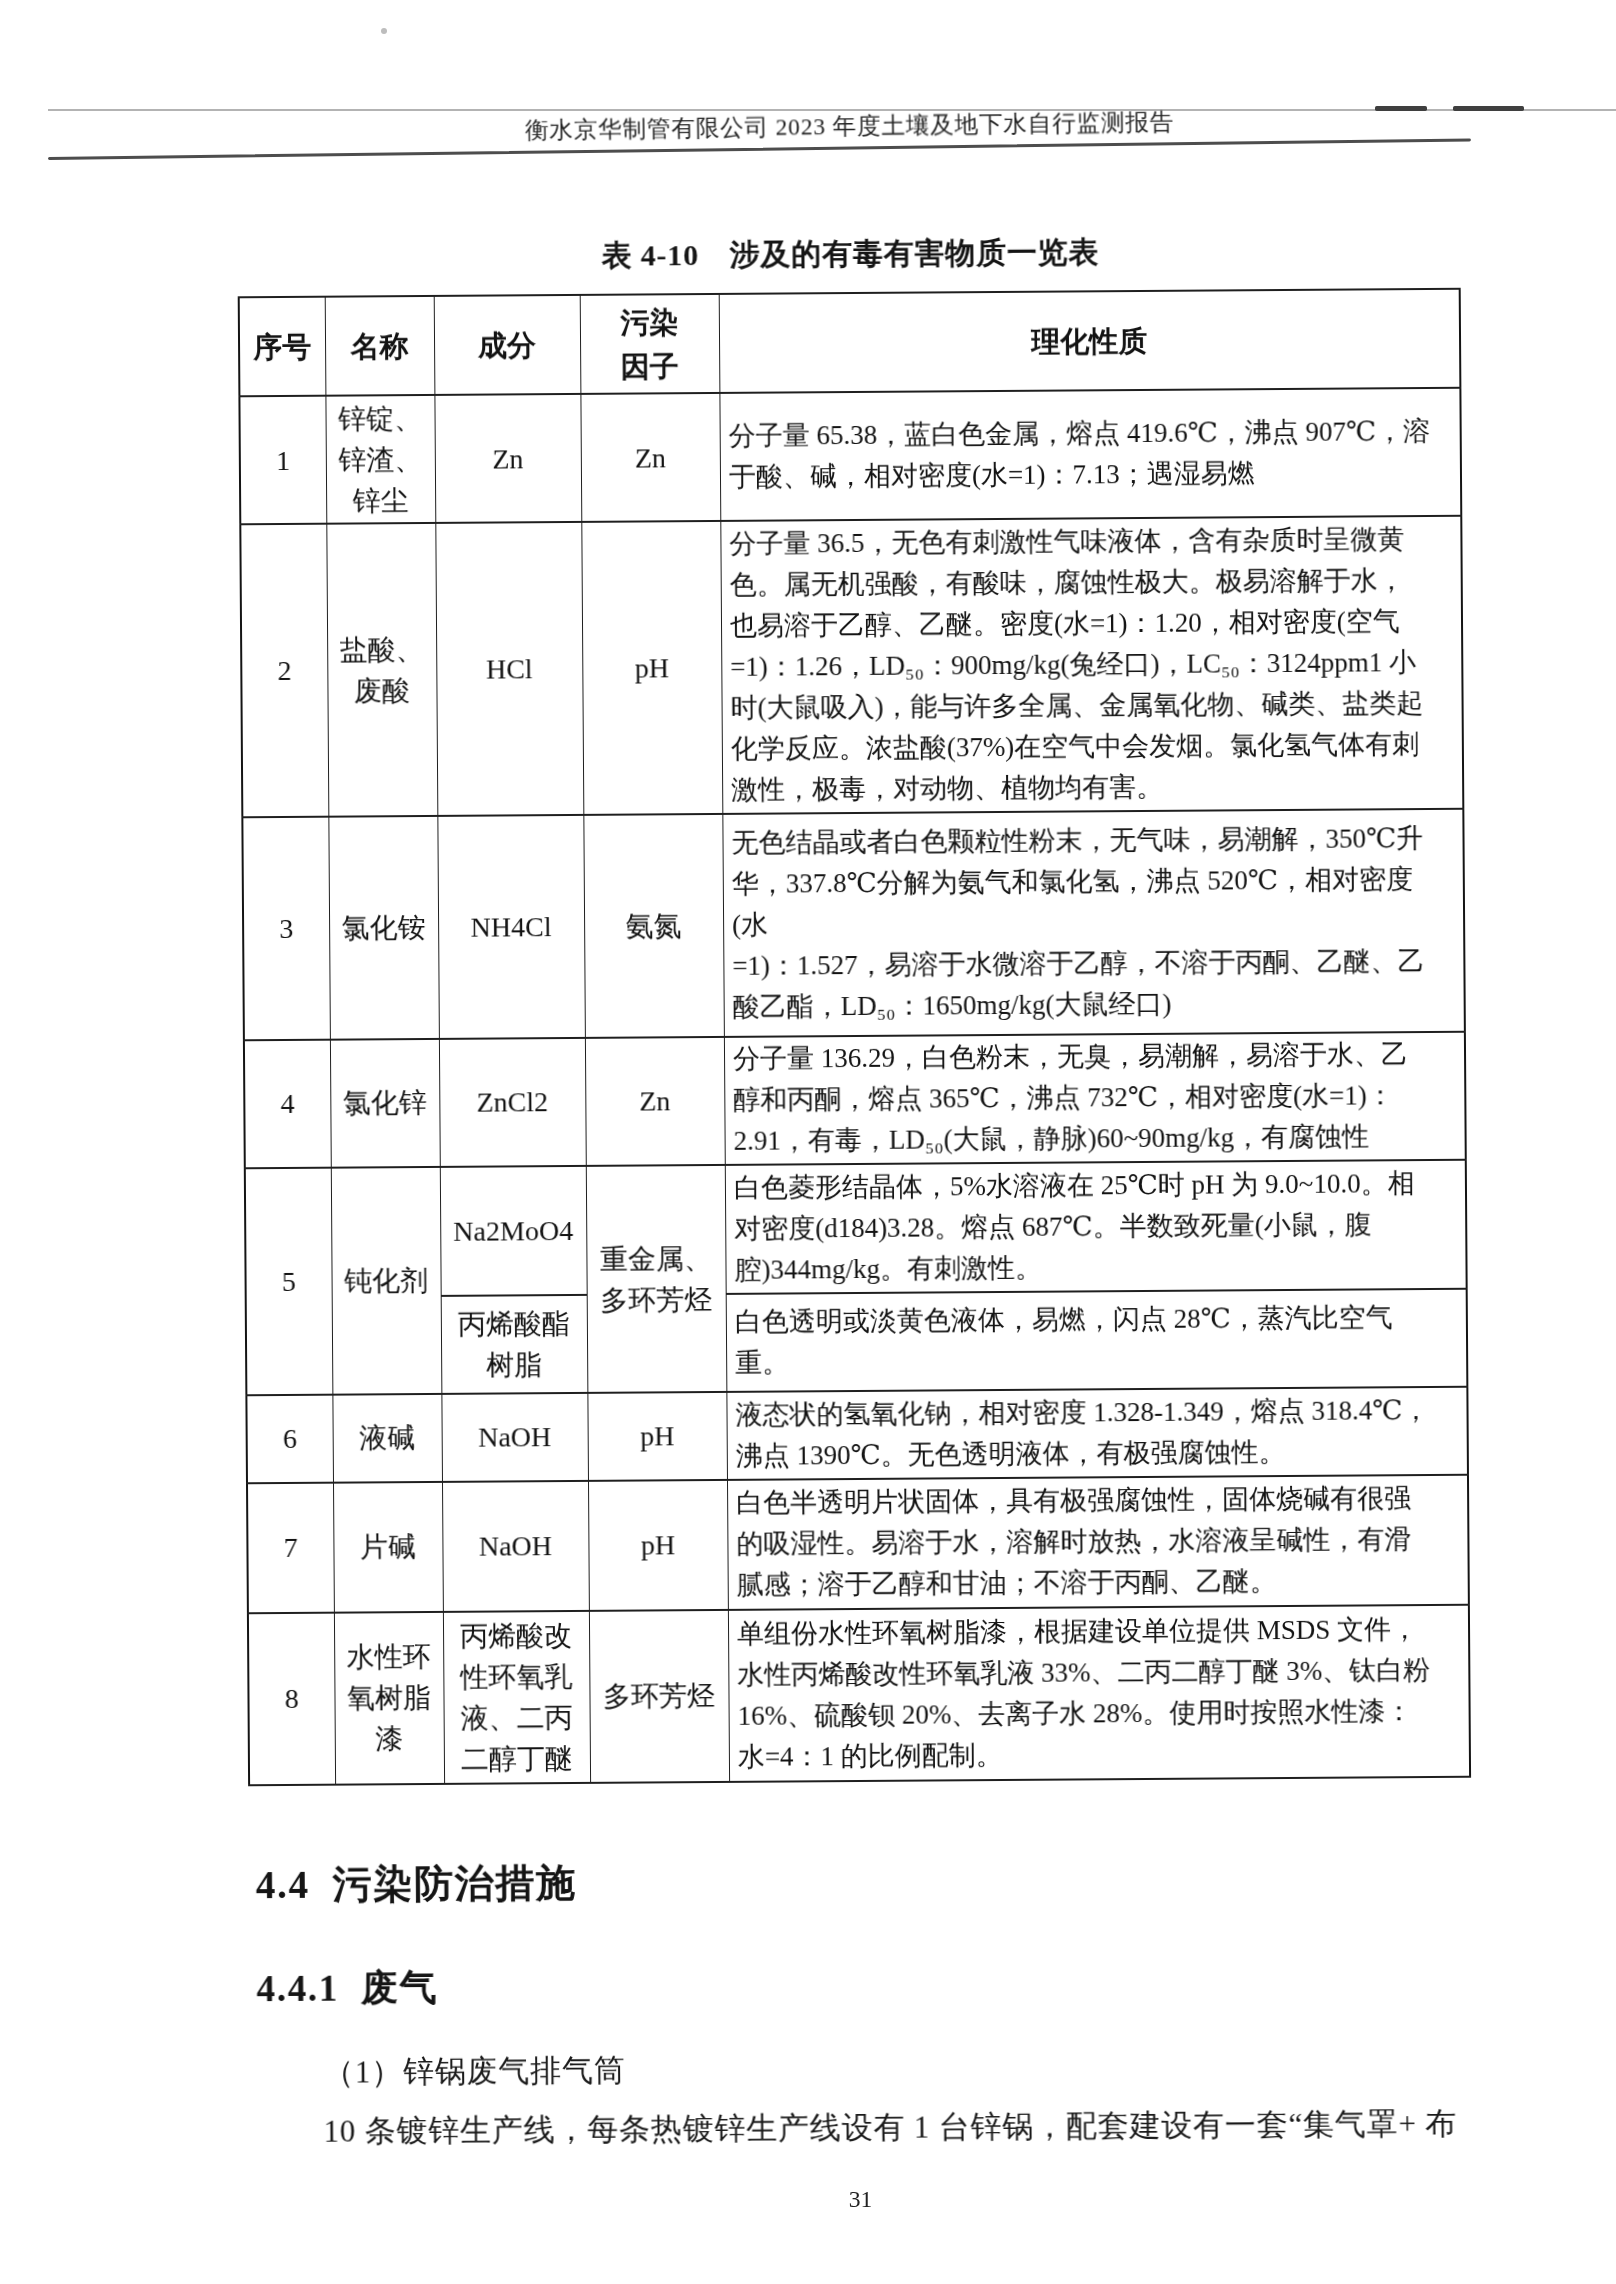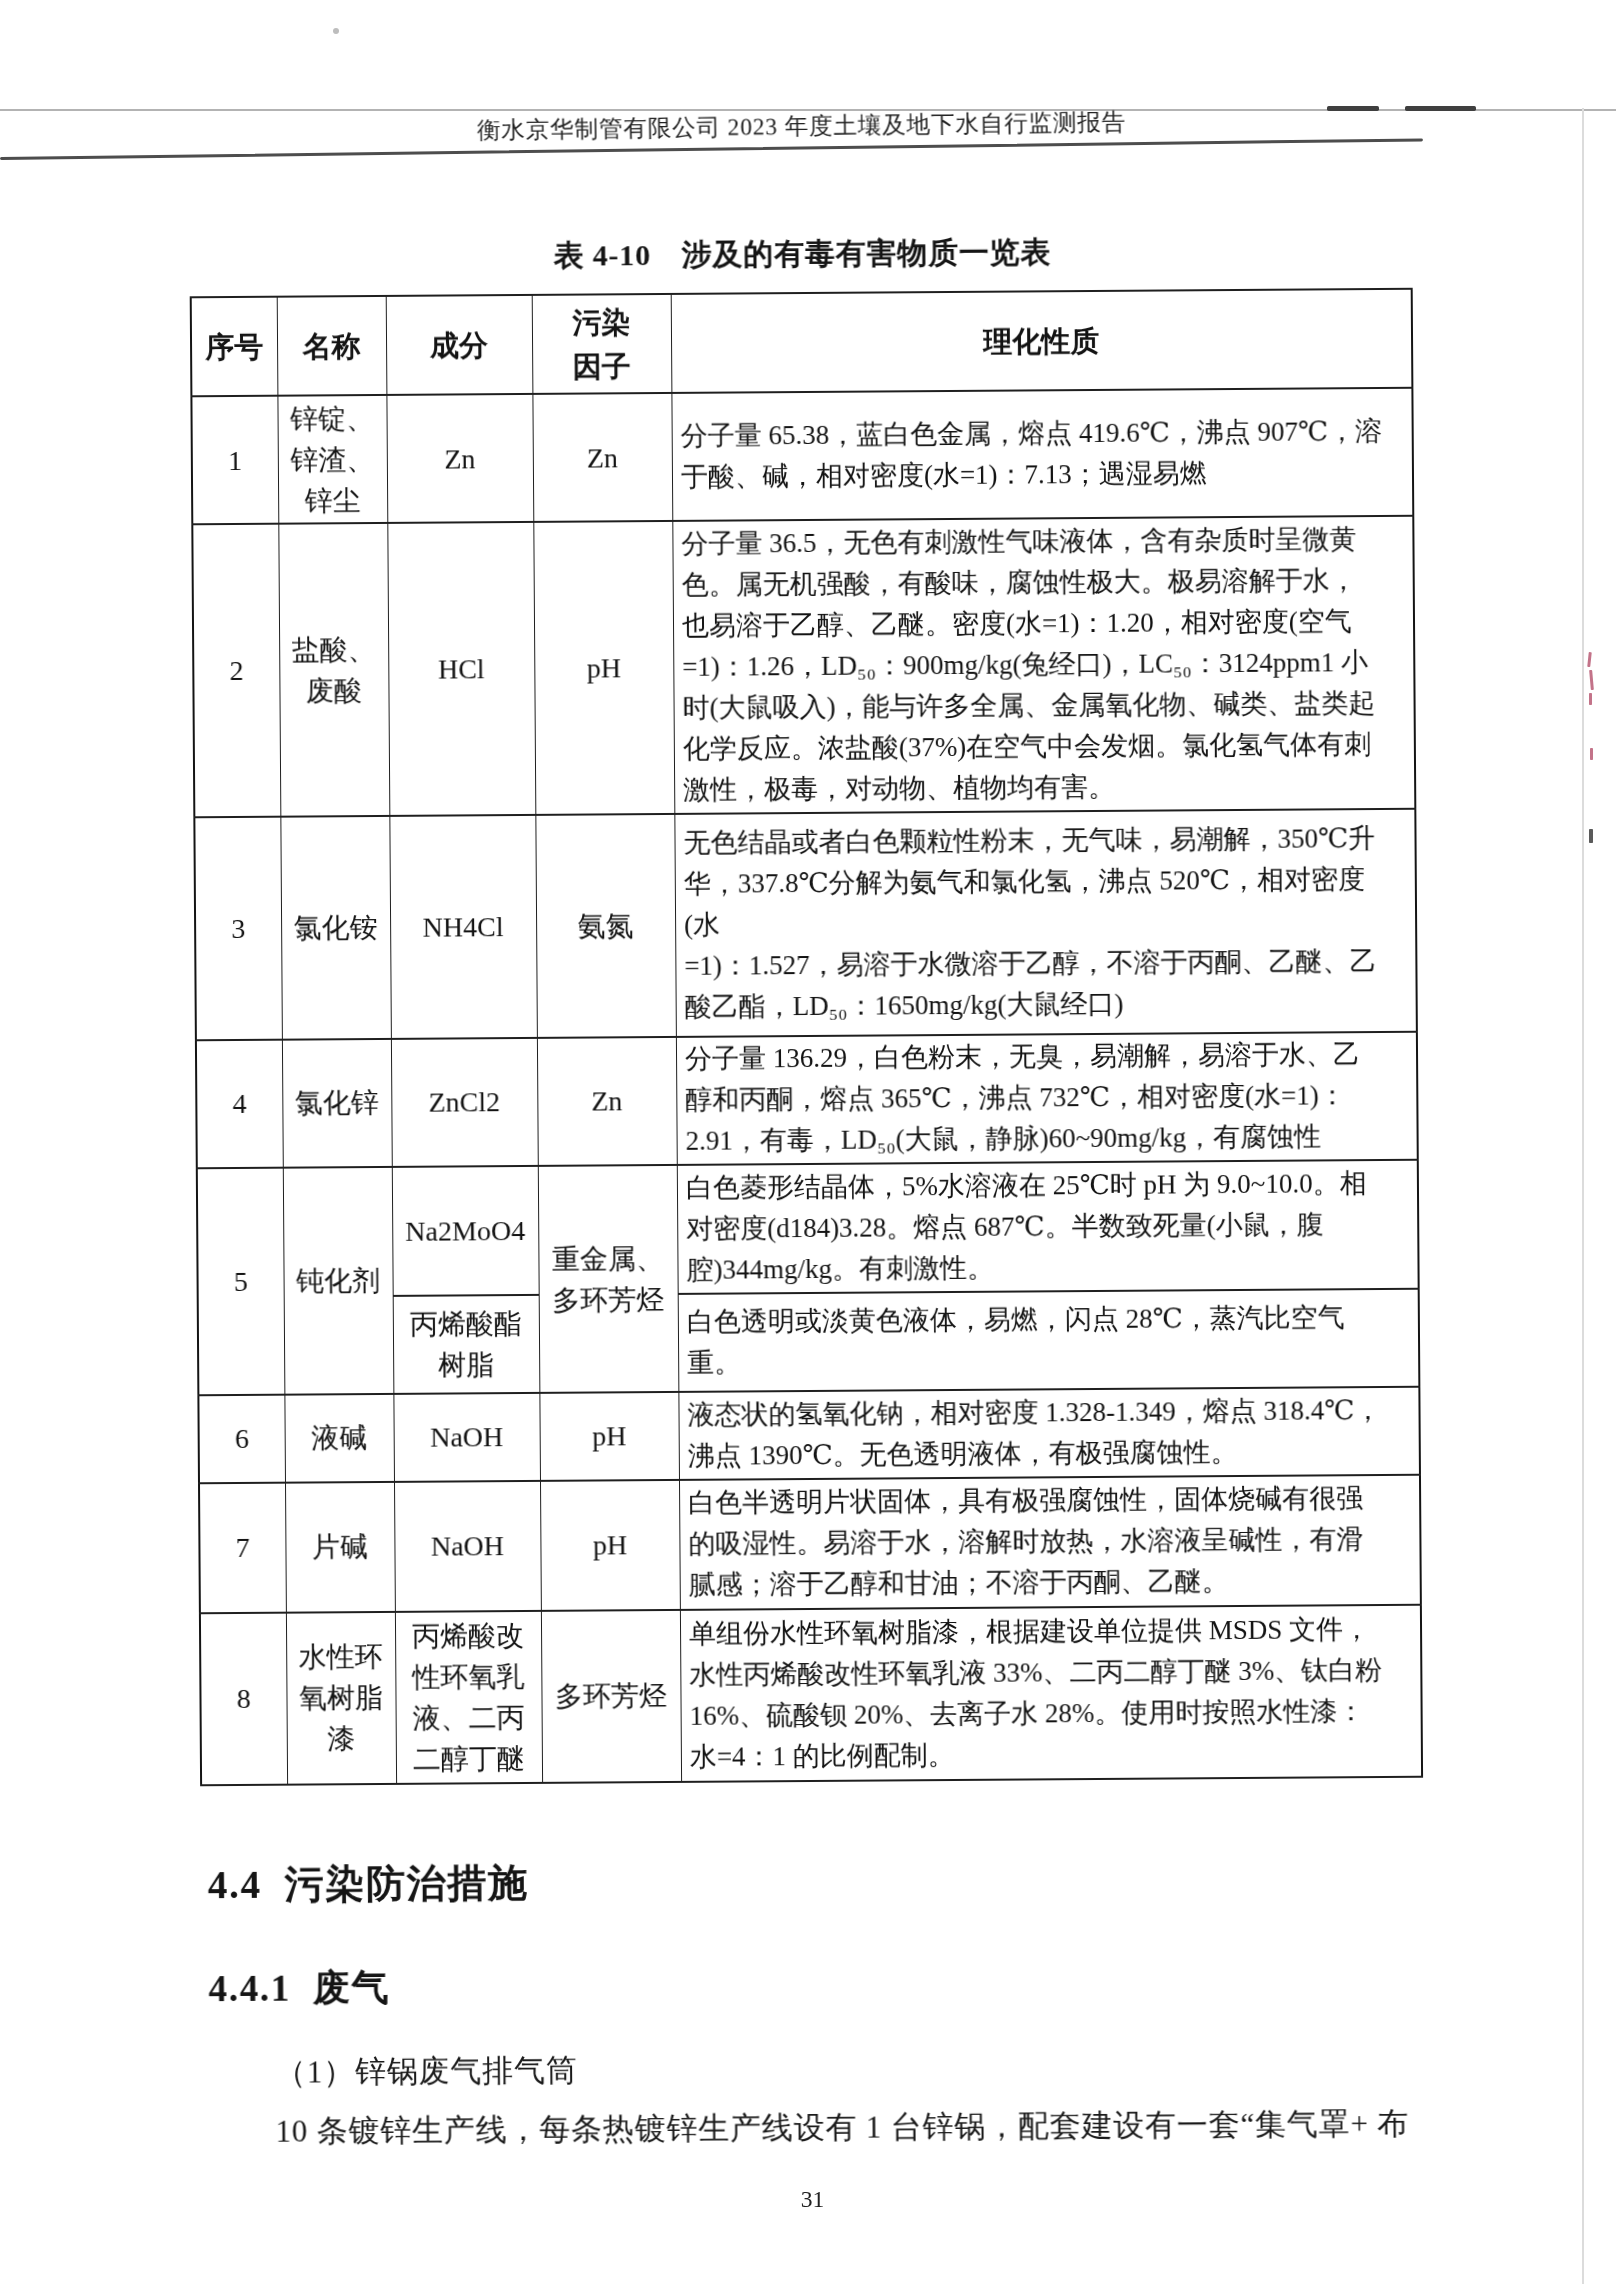--- a/index.html
+++ b/index.html
@@ -1,20 +1,20 @@
 <!DOCTYPE html>
 <html lang="zh" style="font-size:13.5px"><head>
 <meta charset="utf-8">
 <style>
   html,body{margin:0;padding:0;background:#ffffff;}
   body{
     width:1616px;height:2284px;position:relative;overflow:hidden;
     font-family:"Liberation Serif","DejaVu Serif",serif;color:#151515;
   }
-  .page{position:absolute;inset:0;background:#ffffff;}
+  .page{position:absolute;inset:0;background:#ffffff;margin-left:48px;}
   .content{
     position:absolute;inset:0;
     transform:rotate(-0.4deg);
     transform-origin:808px 1052px;
     filter:blur(0.2px);
   }
   
   .hdr-text{
     position:absolute;top:110px;left:0;width:1616px;
     text-align:center;font-size:23.6px;letter-spacing:0.8px;color:#222;

